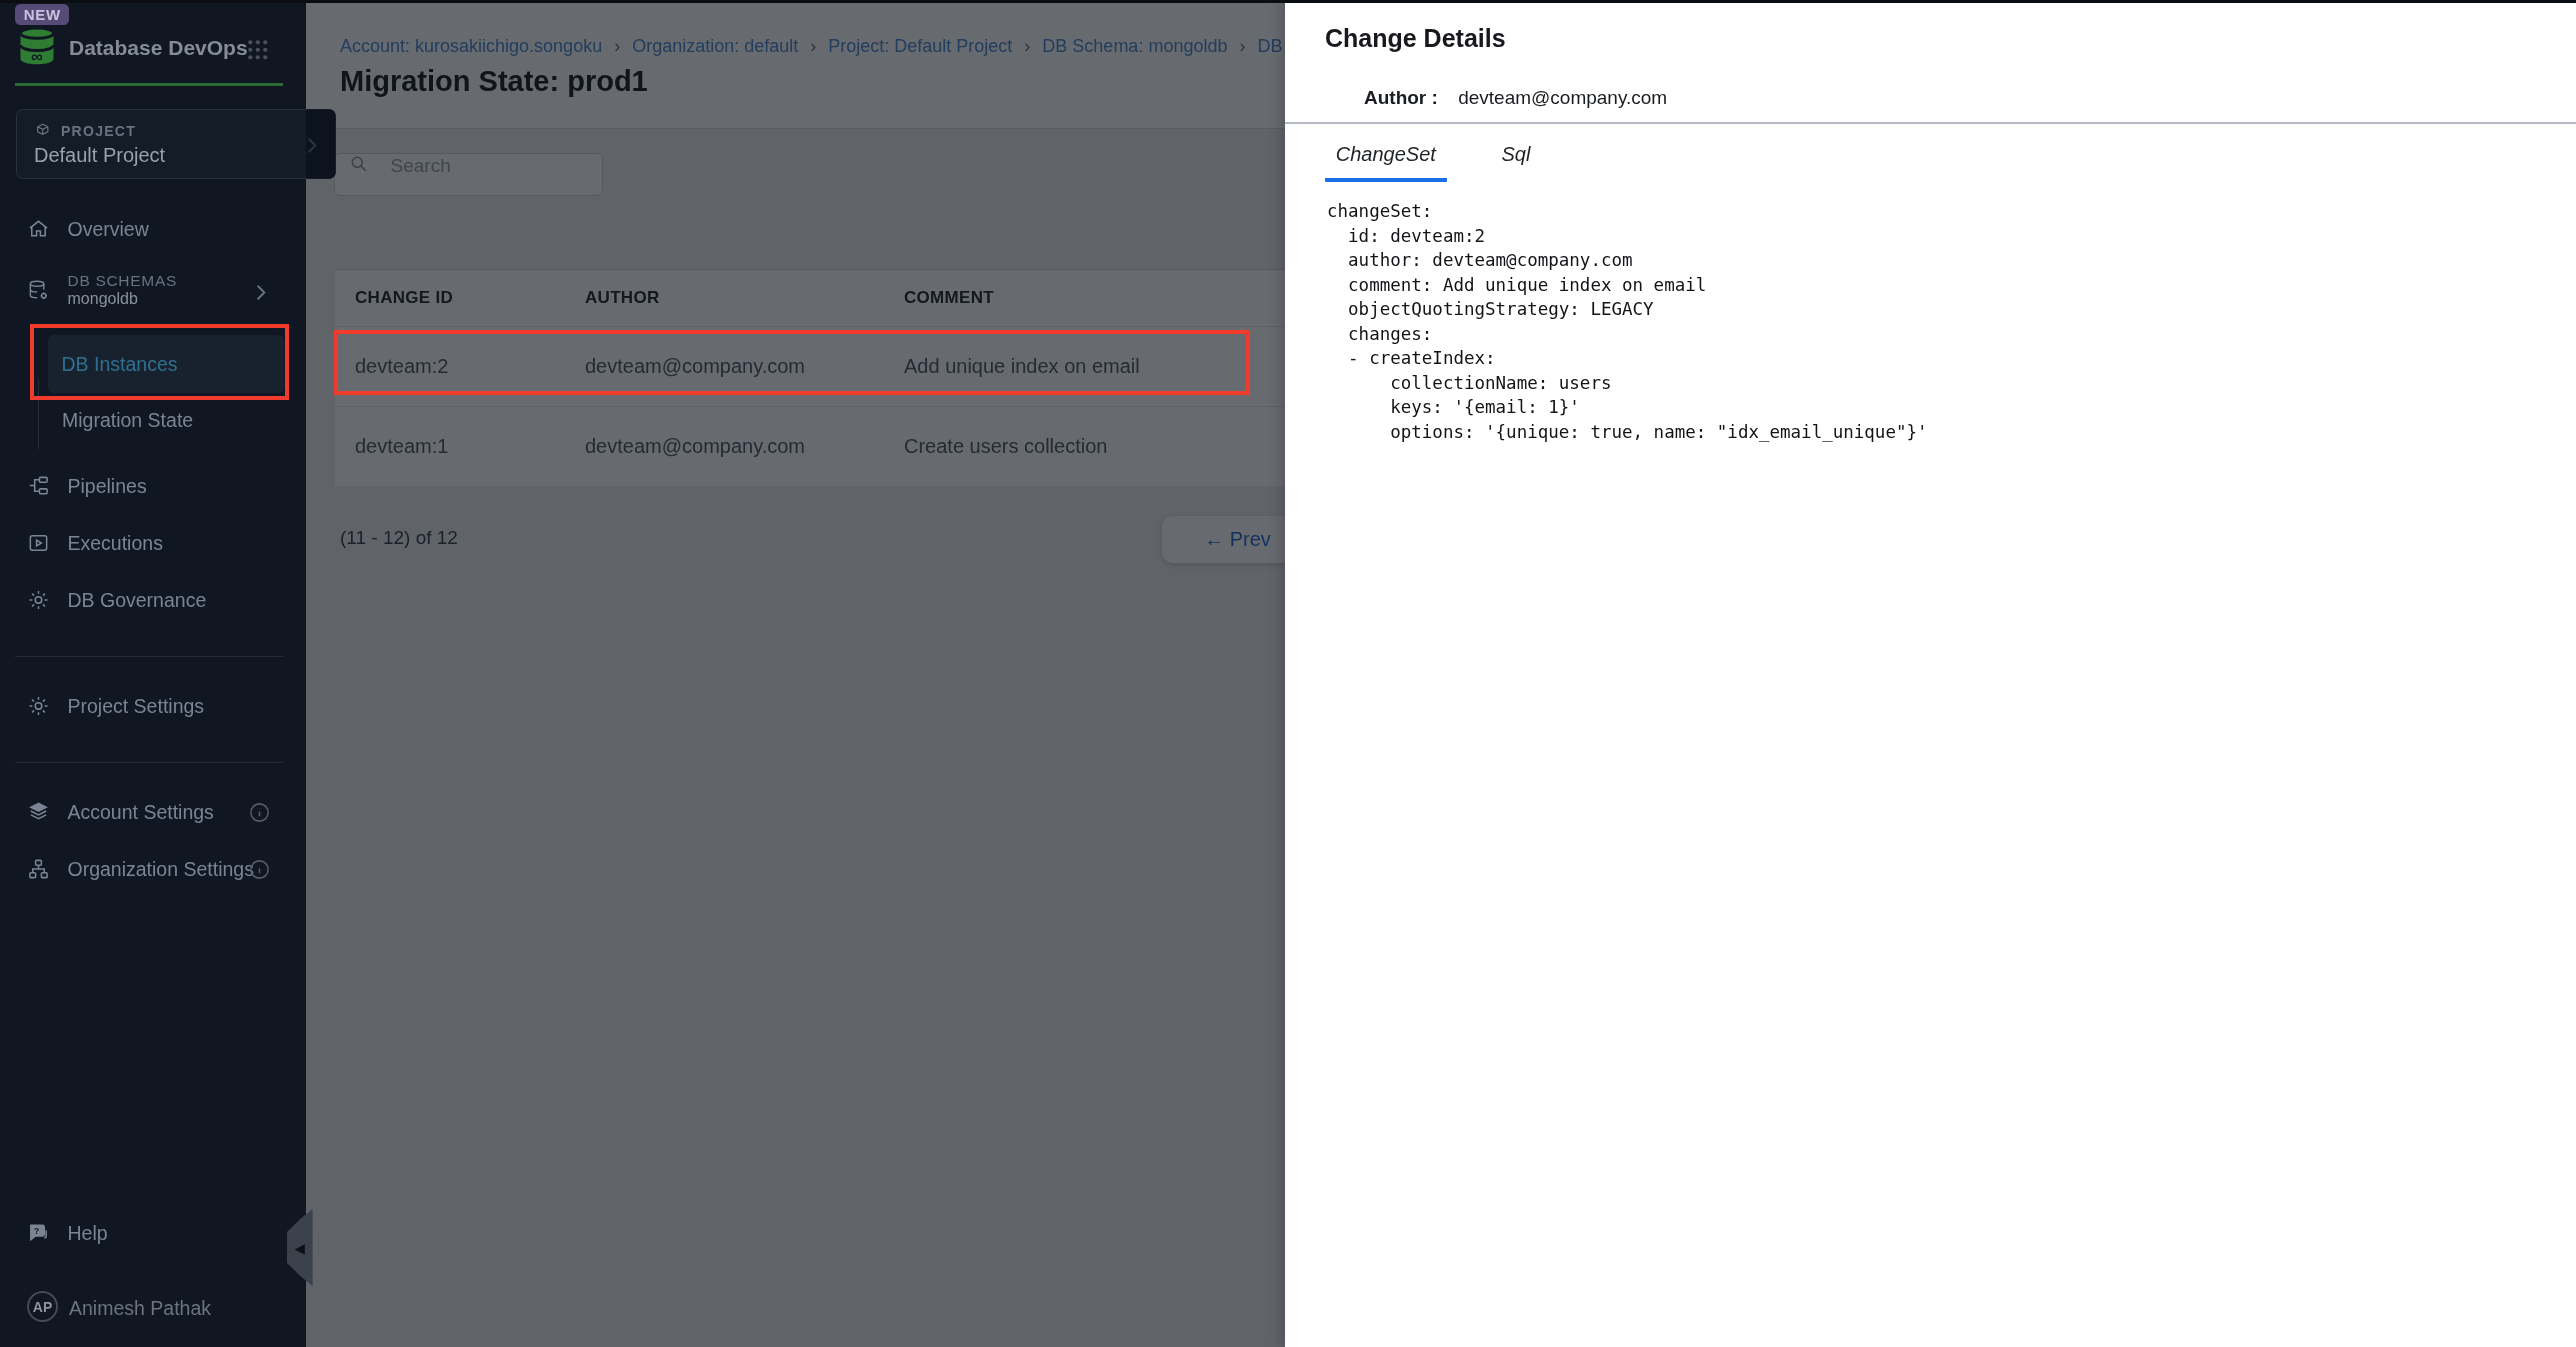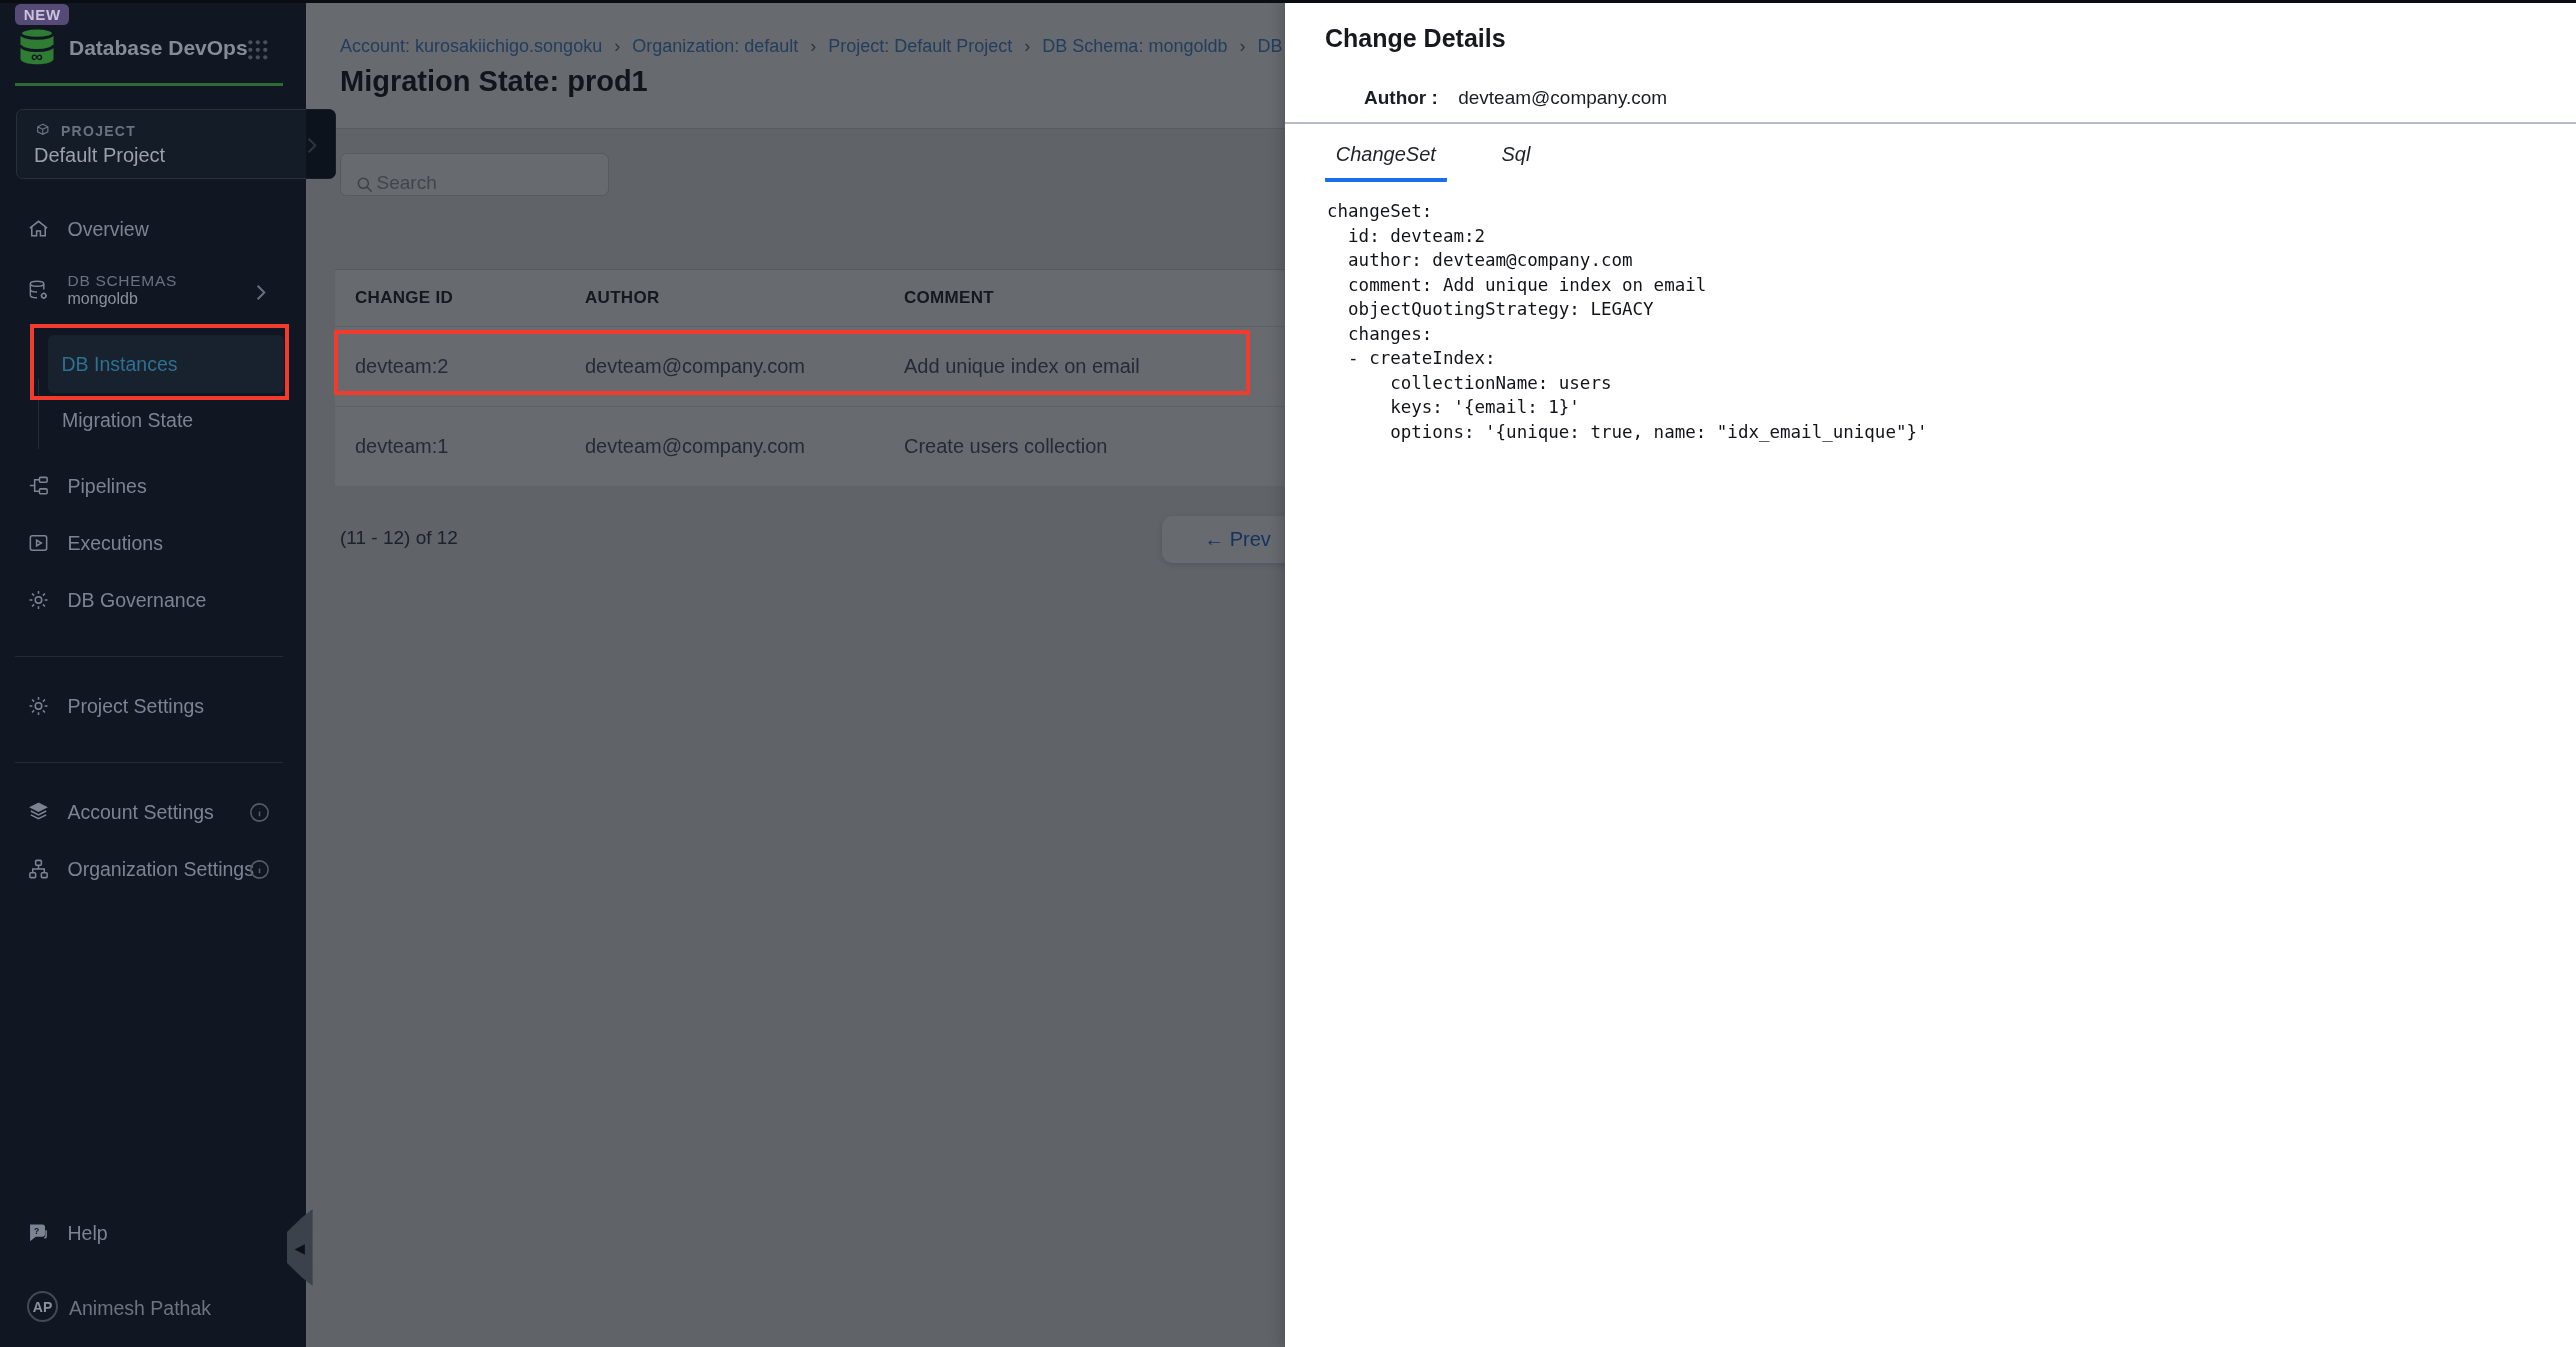--- a/index.html
+++ b/index.html
@@ -41,22 +41,22 @@
   #collapse-handle{position:absolute;left:287px;top:1209px;width:25.6px;height:77px;background:#3b424c;
     clip-path:polygon(100% 0,100% 100%,55% 88%,0 70%,0 30%,55% 12%);z-index:55;
     display:flex;align-items:center;justify-content:center;color:#0d1117;font-size:13.5px;}
   
   #main{position:absolute;left:306px;top:0;width:2270px;height:1348px;background:#eceef0;}
   #main-header{position:absolute;left:0;top:0;width:100%;height:128px;background:#ffffff;}
   #breadcrumb{position:absolute;left:34px;top:36px;font-size:18px;color:#4e8ad0;white-space:nowrap;}
   #breadcrumb .sep{color:#6b7280;margin:0 12px;}
   #page-title{position:absolute;left:34px;top:65px;font-size:29px;font-weight:bold;color:#1c1f23;}
   #header-divider{position:absolute;left:0;top:128px;width:100%;height:1.3px;background:#d9dcdf;}
-  #search-box{position:absolute;left:34px;top:153px;width:269px;height:43px;background:#ffffff;
-    border:1.3px solid #cfd3d7;border-radius:6.7px;box-sizing:border-box;display:flex;align-items:flex-end;gap:0;padding:0 13.5px;}
+  #search-box{position:absolute;left:28px;top:153px;width:269px;height:43px;background:#ffffff;
+    border:1.3px solid #cfd3d7;border-radius:6.7px;box-sizing:border-box;display:flex;align-items:flex-start;gap:20px;padding:0 13.5px;}
   #search-box .icon{width:20px;height:20px;color:#8b9197;}
   #search-input{border:none;outline:none;background:transparent;font-size:19px;color:#3c4249;
     font-family:"Liberation Sans",sans-serif;width:202px;}
   #search-input::placeholder{color:#9aa0a6;}
   #table{position:absolute;left:29px;top:269px;width:2220px;border-top:1.3px solid #d4d7da;background:#ffffff;}
   .t-row{display:grid;grid-template-columns:230px 319px auto;align-items:center;padding-left:20px;box-sizing:border-box;}
   #table-head{height:56px;}
   #table-head div{font-size:17px;font-weight:bold;color:#252a31;letter-spacing:0.3px;}
   .t-body-row{height:80px;border-top:1.3px solid #e5e7eb;}
   .t-body-row div{font-size:20px;color:#515a66;}

